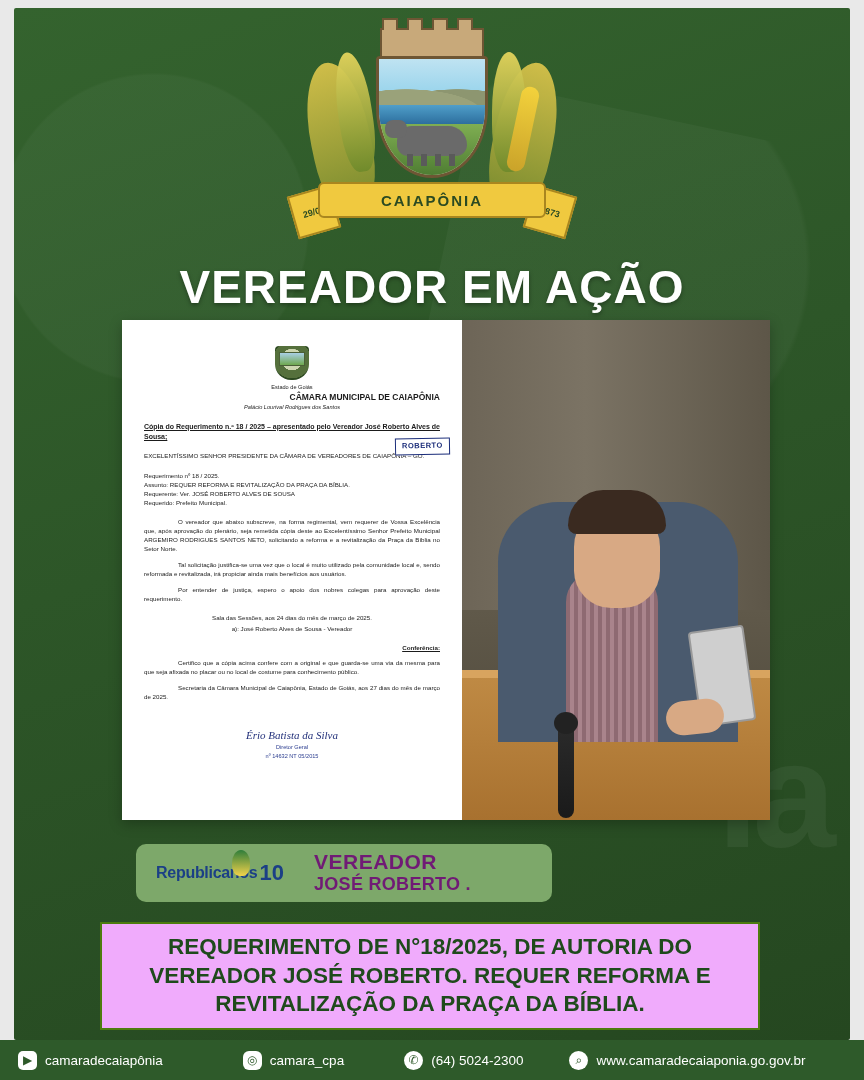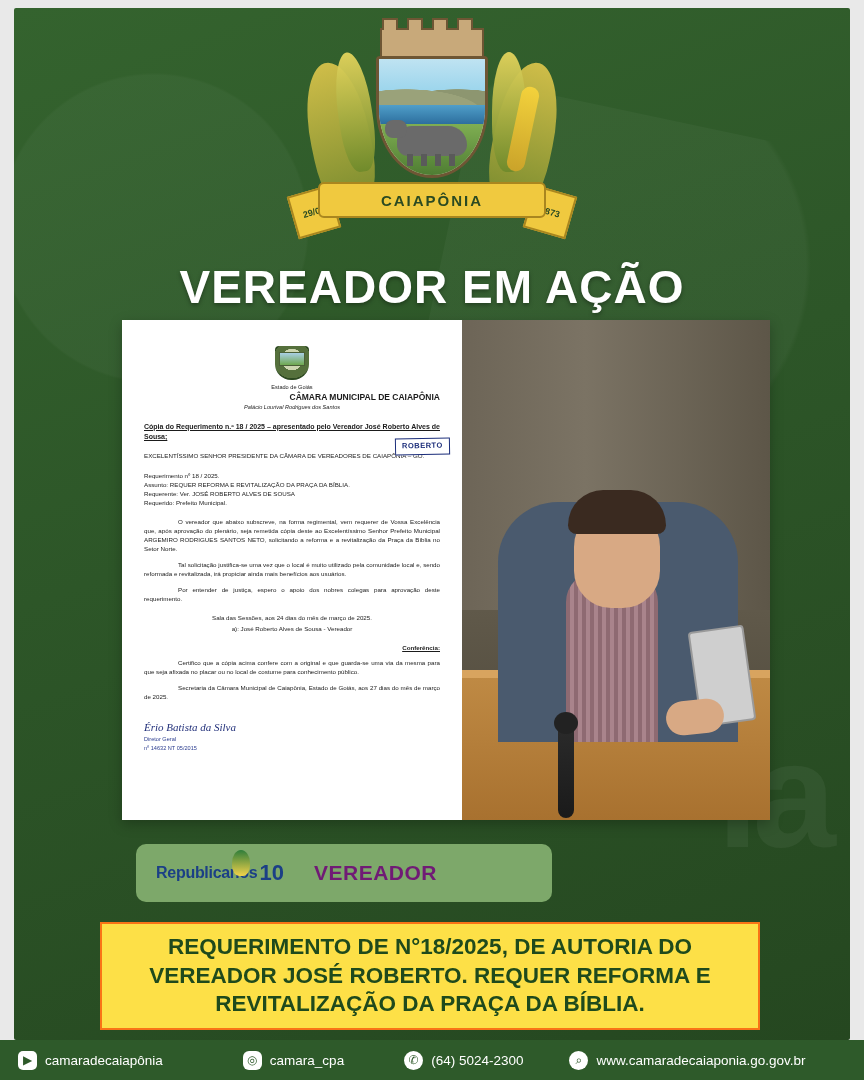--- a/index.html
+++ b/index.html
@@ -159,21 +159,21 @@
   .doc p{ margin:0 0 7px 0; text-align:justify; }
   .doc .ind{ text-indent:34px; }
   .approved{
     position:absolute; right:12px; top:118px;
     border:1.5px solid #1b2d7a; color:#1b2d7a;
     font-size:7.5px; font-weight:bold; letter-spacing:.5px;
     padding:2px 6px; background:#fff;
     transform:rotate(-1deg);
   }
   .sig{
-    margin-top:18px; color:#2b3d8f;
+    margin-top:26px; text-align:center; color:#2b3d8f;
     font-size:5.6px;
   }
   .sig .scribble{
     font-family:"Liberation Serif", serif; font-style:italic;
     font-size:11px; color:#22307a;
   }
 
   .photo{
     width:308px; height:100%;
     position:relative; overflow:hidden;
@@ -231,21 +231,21 @@
   .ver{
     flex:1; padding-left:10px; color:#701a75;
   }
   .ver .l1{ font-size:21px; font-weight:bold; letter-spacing:.5px; line-height:1.05;}
   .ver .l2{ font-size:18px; font-weight:bold; letter-spacing:.3px;}
 
   
   .caption{
     position:absolute; left:100px; top:922px;
     width:660px; height:108px;
-    background:#fde047; border:2px solid #f97316;
+    background:#f0abfc; border:2px solid #4d7c0f;
     display:flex; align-items:center; justify-content:center;
     text-align:center;
     padding:6px 14px;
   }
   .caption span{
     color:#1f4a1c; font-weight:bold; font-size:22.5px; line-height:1.28;
   }
 
   
   .footer{
@@ -370,20 +370,21 @@
     </div>
 
     <div class="banner">
       <div class="party">
         <div class="flame"></div>
         <span class="rep">Republicanos</span>
         <span class="num">10</span>
       </div>
       <div class="ver">
         <div class="l1">VEREADOR</div>
+        <div class="l2">JOSÉ ROBERTO .</div>
       </div>
     </div>
   </div>
 
   <div class="caption">
     <span>REQUERIMENTO DE N°18/2025, DE AUTORIA DO VEREADOR JOSÉ ROBERTO. REQUER REFORMA E REVITALIZAÇÃO DA PRAÇA DA BÍBLIA.</span>
   </div>
 
   <div class="footer">
     <div class="f-item a">

